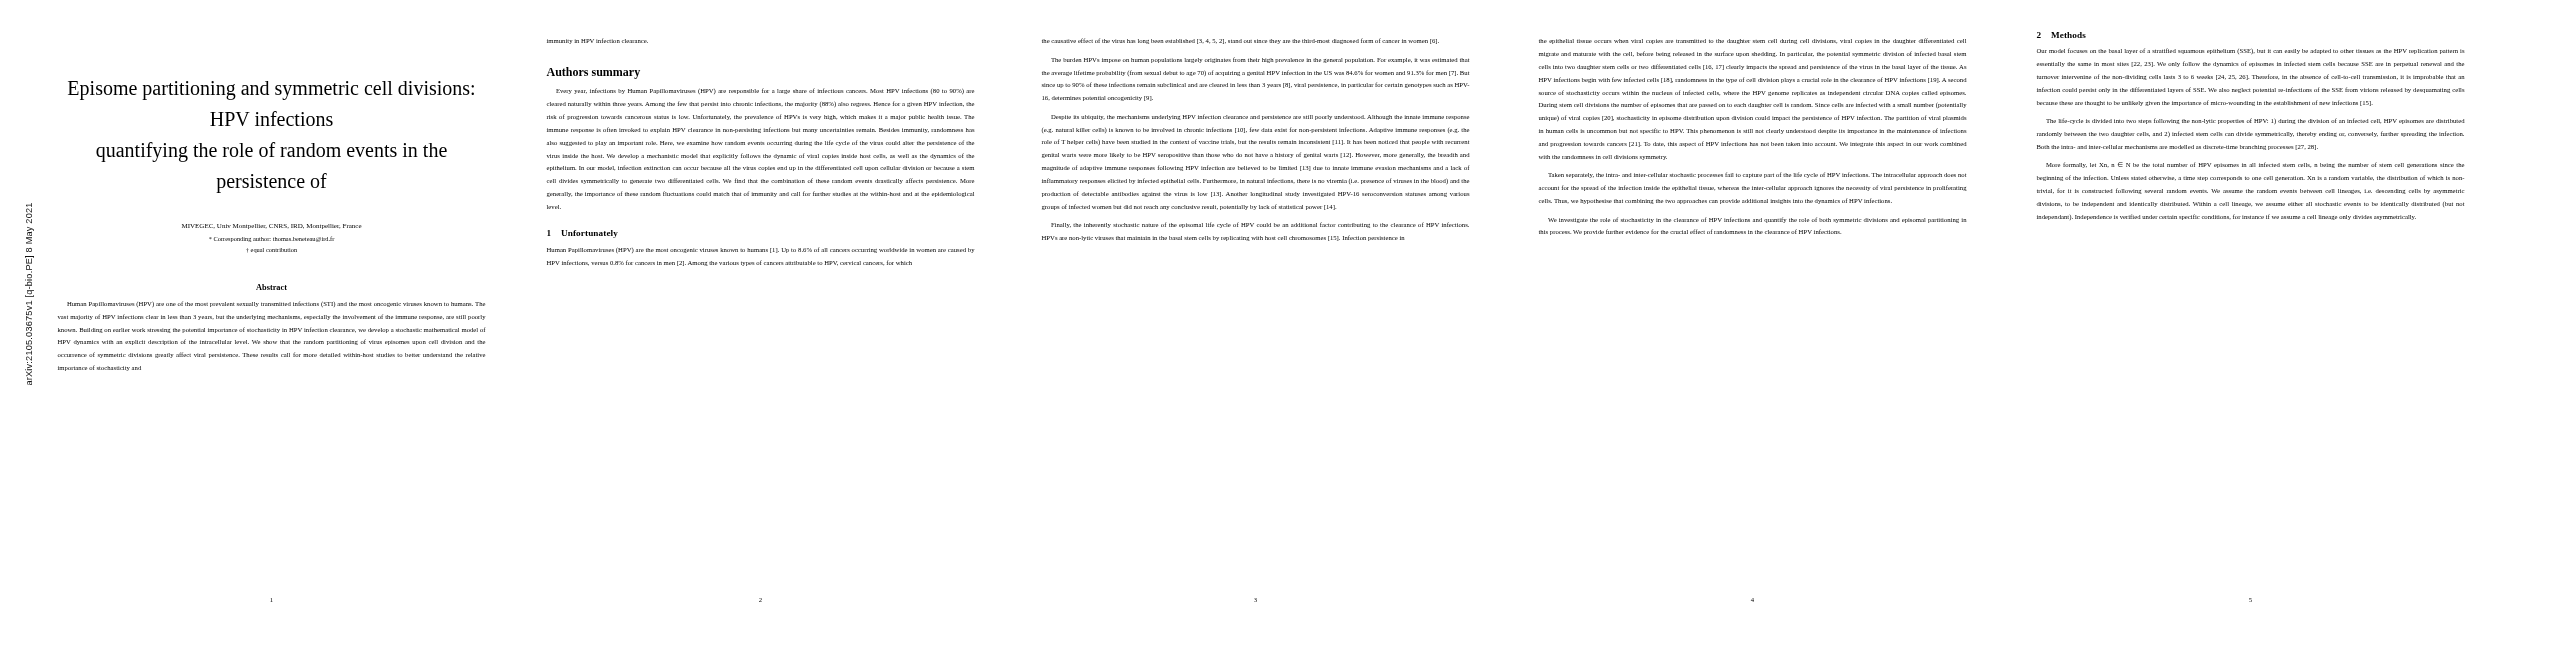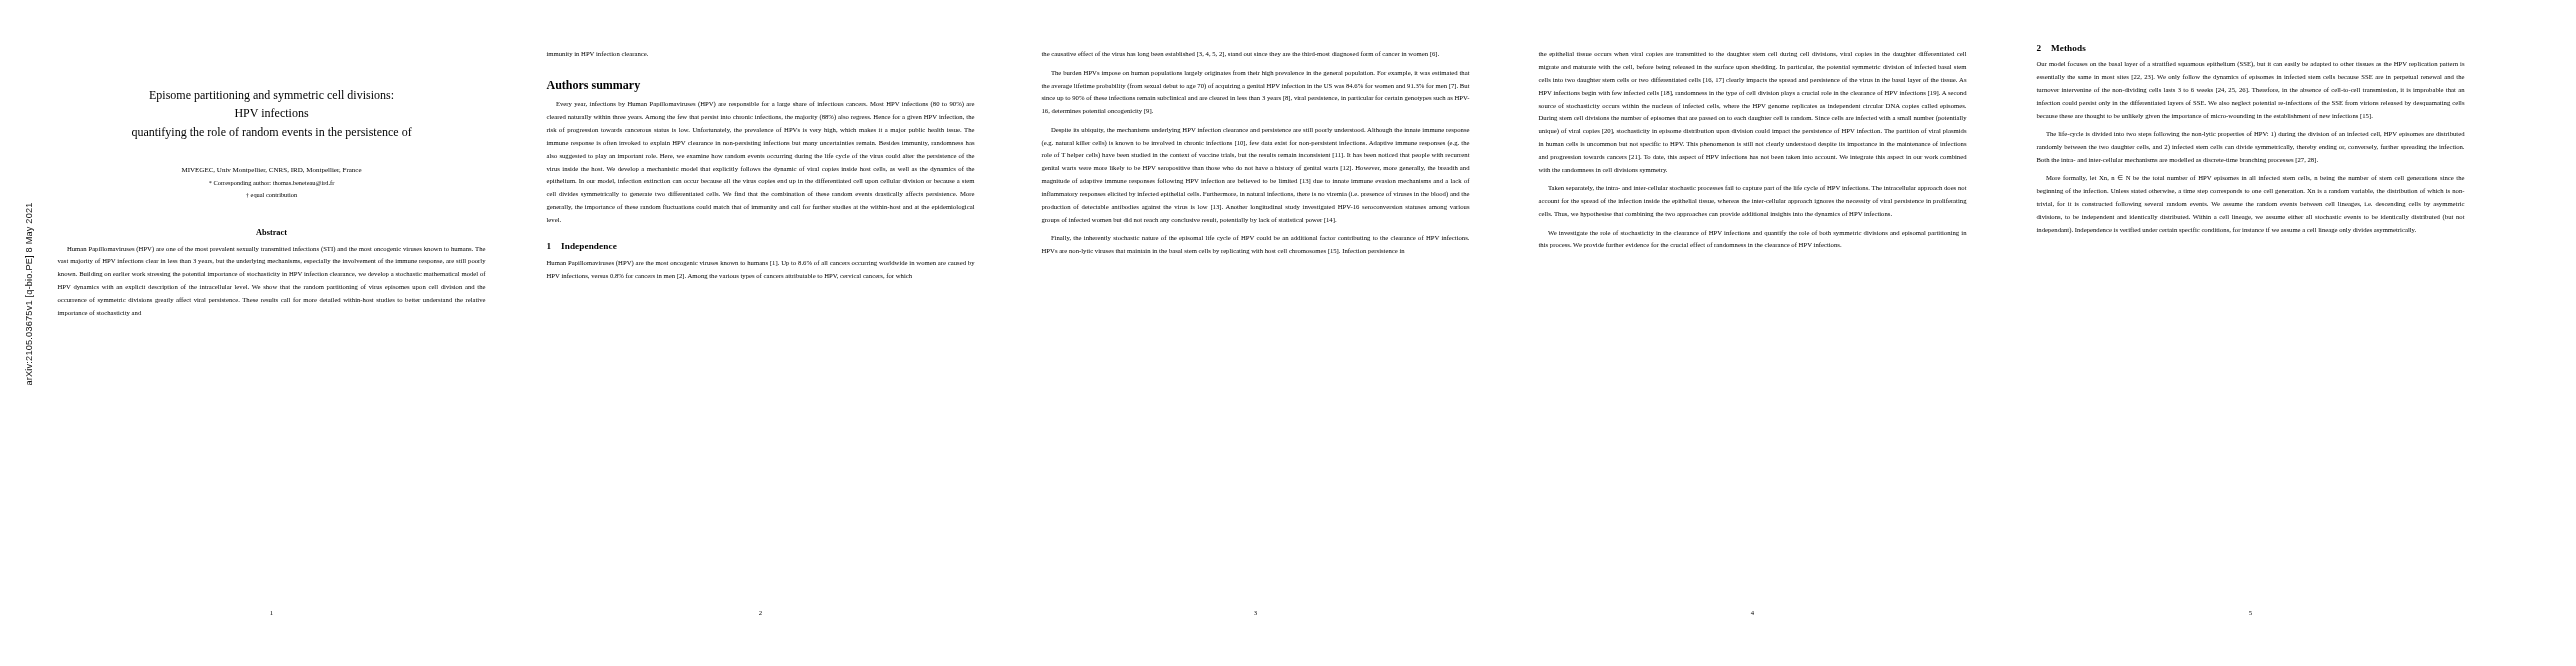--- a/index.html
+++ b/index.html
@@ -15,21 +15,21 @@
     font-family:"Liberation Sans",sans-serif;
     font-size:9.2px;
     letter-spacing:0.2px;
     color:#111;
     text-align:center;
     white-space:nowrap;
   }
 
   .page{
     position:absolute;
-    top:17px;
+    top:4px;
     width:478px;
     height:545px;
   }
   .p1{left:33px;}
   .p2{left:522px;}
   .p3{left:1017px;}
   .p4{left:1514px;}
   .p5{left:2012px;}
 
   .col{
@@ -44,21 +44,21 @@
     position:absolute;
     bottom:15.6px;
     left:0;
     width:428px;
     text-align:center;
     font-size:6.7px;
     color:#000;
   }
 
   .title{
-    font-size:12px;
+    font-size:20px;
     line-height:1.55;
     text-align:center;
     margin:43px 9px 0 9px;
   }
   .authors{
     margin-top:23px;
     text-align:center;
     font-size:8.6px;
     line-height:1.9;
   }
@@ -131,21 +131,21 @@
   </div>
 
   <div class="page p2">
     <div class="col">
       <p class="para noindent">immunity in HPV infection clearance.</p>
 
       <h3 class="subhead" style="margin-top:16.7px">Authors summary</h3>
       <p class="para indent">Every year, infections by Human Papillomaviruses (HPV) are responsible for a large share of infectious cancers. Most HPV infections (80 to 90%) are cleared naturally within three years. Among the few that persist into chronic infections, the majority (88%) also regress. Hence for a given HPV infection, the risk of progression towards cancerous status is low. Unfortunately, the prevalence of HPVs is very high, which makes it a major public health issue. The immune response is often invoked to explain HPV clearance in non-persisting infections but many uncertainties remain. Besides immunity, randomness has also suggested to play an important role. Here, we examine how random events occurring during the life cycle of the virus could alter the persistence of the virus inside the host. We develop a mechanistic model that explicitly follows the dynamic of viral copies inside host cells, as well as the dynamics of the epithelium. In our model, infection extinction can occur because all the virus copies end up in the differentiated cell upon cellular division or because a stem cell divides symmetrically to generate two differentiated cells. We find that the combination of these random events drastically affects persistence. More generally, the importance of these random fluctuations could match that of immunity and call for further studies at the within-host and at the epidemiological level.</p>
 
       <h2 class="sec">
-        <span class="num">1</span><span>Independence</span>
+        <span class="num">1</span><span>Unfortunately</span>
       </h2>
       <p class="para noindent">Human Papillomaviruses (HPV) are the most oncogenic viruses known to humans [1]. Up to 8.6% of all cancers occurring worldwide in women are caused by HPV infections, versus 0.8% for cancers in men [2]. Among the various types of cancers attributable to HPV, cervical cancers, for which</p>
 
       <div class="pagenum">2</div>
     </div>
   </div>
 
   <div class="page p3">
     <div class="col">
       <p class="para noindent">the causative effect of the virus has long been established [3, 4, 5, 2], stand out since they are the third-most diagnosed form of cancer in women [6].</p>

